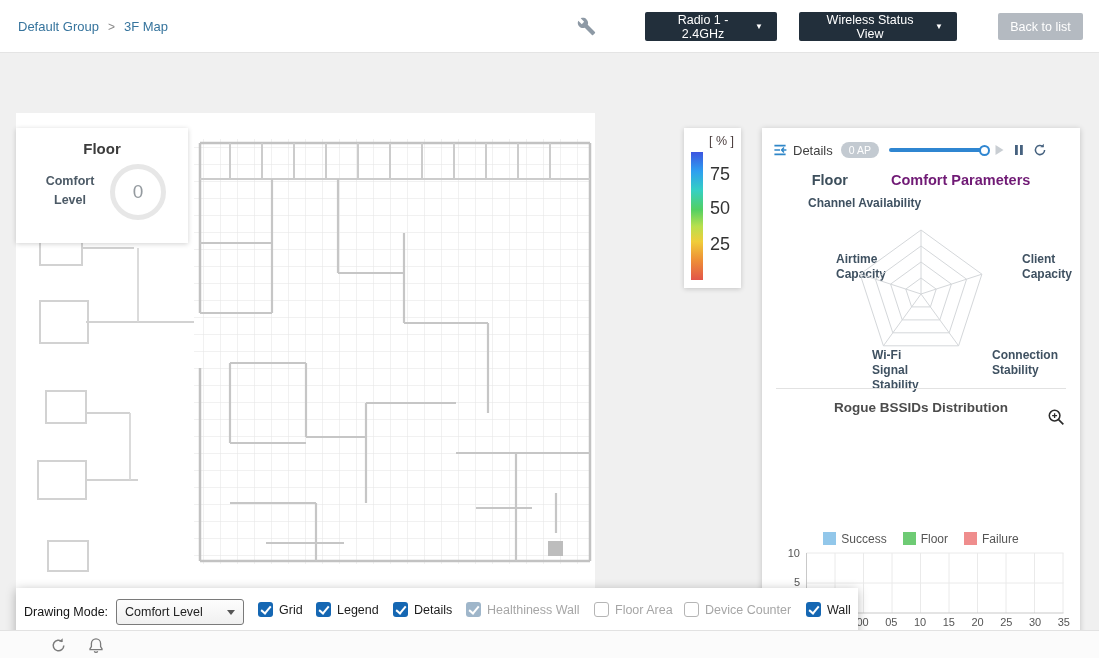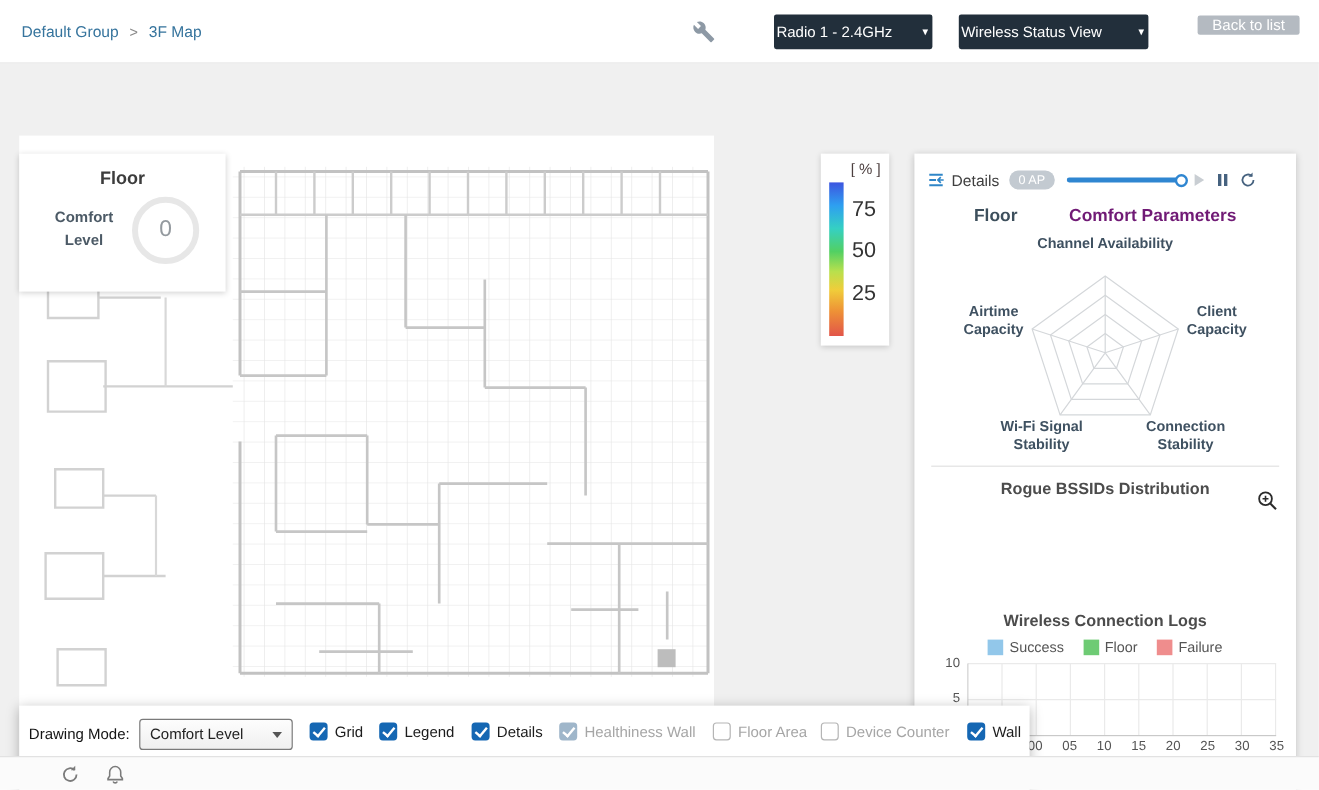--- a/index.html
+++ b/index.html
@@ -10,25 +10,25 @@
   
   .topbar { position:absolute; left:0; top:0; width:1099px; height:53px; background:#fff;
             border-bottom:1px solid #e4e4e4; z-index:6; }
   .breadcrumb { position:absolute; left:18px; top:0; height:53px; display:flex; align-items:center;
                 gap:9px; font-size:13px; }
   .crumb { color:#36749d; cursor:pointer;text-align:right; }
   .crumb-sep { color:#8a8a8a; font-size:12px; }
   .wrench { position:absolute; left:577px; top:17px; cursor:pointer; }
   .dark-btn { position:absolute; top:12px; height:29px; background:#222f3b; color:#fff; border:none;
               border-radius:2px; font-size:12.5px; font-family:inherit; display:flex; align-items:center;
-              justify-content:space-between; padding:0 2px; cursor:pointer; }
+              justify-content:space-between; padding:0 14px; cursor:pointer; }
   .radio-btn { left:645px; width:132px; }
   .status-btn { left:799px; width:158px; }
   .dd-arrow { font-size:8px; margin-left:8px; }
-  .back-btn { position:absolute; left:998px; top:13px; width:85px; height:16px; background:#b4bac1;
+  .back-btn { position:absolute; left:998px; top:13px; width:85px; height:27px; background:#b4bac1;
               color:#fff; border:none; border-radius:2px; font-size:12.5px; font-family:inherit; cursor:pointer; }
 
   
   .workspace { position:absolute; left:0; top:53px; width:1099px; height:577px; background:#f0f0f0; }
   .map { position:absolute; left:16px; top:60px; width:579px; height:548px; background:#fff; }
 
   
   .floor-card { position:absolute; left:16px; top:75px; width:172px; height:115px; background:#fff;
                 box-shadow:0 1px 5px rgba(0,0,0,.18); z-index:3; }
   .fc-title { position:absolute; top:12px; width:100%; text-align:center; font-size:15px;
@@ -56,42 +56,42 @@
   .dtl-label { font-size:13px; color:#3f3f3f; margin-left:5px; }
   .ap-badge { background:#c3cad1; color:#fff; font-size:10.5px; padding:2px 8px; border-radius:9px; margin-left:8px; }
   .timeline { position:relative; width:96px; height:4px; background:#2f86d1; border-radius:2px; margin-left:10px; cursor:pointer; }
   .timeline-thumb { position:absolute; right:-5px; top:-3.5px; width:11px; height:11px; background:#fff;
                     border:2px solid #2f86d1; border-radius:50%; }
   .hdr-ic { margin-left:9px; display:flex; cursor:pointer; }
 
   .dp-title { position:absolute; top:44px; width:100%; text-align:center; font-size:14.5px; font-weight:bold; }
   .dp-title .t1 { color:#3d4f5c; } .dp-title .t2 { color:#701a75;margin-left:39px; }
 
-  .axis { position:absolute; font-size:12px; font-weight:bold; color:#3f5161; text-align:center; line-height:1.25; }
+  .axis { position:absolute; font-size:12px; font-weight:bold; color:#3f5161; line-height:1.25;padding-left:46px; }
   .axis-top { top:68px; left:0; width:100%; }
   .axis-left { top:124px; left:28px; width:76px; }
   .axis-right { top:124px; left:214px; width:76px; }
   .axis-bl { top:220px; left:64px; width:84px; }
   .axis-br { top:220px; left:184px; width:84px; }
   .radar { position:absolute; left:9px; top:84px; }
 
   .divider { position:absolute; top:260px; left:14px; right:14px; height:1px; background:#e2e2e2; }
 
   .sec-title { position:absolute; width:100%; text-align:center; font-size:13.5px; font-weight:bold; color:#4c4c4c; }
   .rogue-title { top:272px; }
   .zoom-btn { position:absolute; top:280px; right:14px; cursor:pointer; }
   .rogue-chart { position:absolute; left:20px; top:296px; width:280px; height:78px; }
   .unit { position:absolute; font-size:8px; color:#909090; }
   .y-unit { left:-6px; top:-2px; }
   .x-unit { right:0; bottom:2px; }
 
   .logs-title { top:382px; }
   .legend { position:absolute; top:404px; width:100%; display:flex; justify-content:center; gap:16px;
             font-size:12px; color:#555; }
-  .legend-item { display:flex; align-items:center; gap:5px; }
+  .legend-item { display:flex; align-items:flex-start; gap:5px; }
   .swatch { width:13px; height:13px; display:inline-block; }
   .ytick { position:absolute; width:18px; text-align:right; font-size:11px; color:#555; left:20px; }
   .yt10 { top:419px; } .yt5 { top:448px; }
   .logs-grid { position:absolute; left:44px; top:424px; }
   .xticks { position:absolute; left:37px; top:488px; width:271px; display:flex; justify-content:space-between;
             font-size:11px; color:#555; }
   .time-range { position:absolute; left:-24px; top:507px; font-size:11px; color:#555; white-space:nowrap; }
 
   
   .toolbar { position:absolute; left:16px; top:535px; width:842px; height:77px; background:#fff;
@@ -250,21 +250,20 @@
 
       <div class="sec-title rogue-title">Rogue BSSIDs Distribution</div>
       <span class="zoom-btn">
         <svg width="19" height="19" viewBox="0 0 20 20">
             <circle cx="8" cy="8" r="5.6" fill="none" stroke="#2b2b2b" stroke-width="1.6"></circle>
             <path d="M12.2 12.2l5 5" stroke="#2b2b2b" stroke-width="1.8"></path>
             <path d="M8 5.4v5.2M5.4 8h5.2" stroke="#2b2b2b" stroke-width="1.4"></path>
           </svg>
       </span>
 
-      <div class="sec-title logs-title">Wireless Connection Logs</div>
       <div class="legend">
         <span class="legend-item">
           <span class="swatch" style="background: rgb(146, 199, 234);"></span>
           <span>Success</span>
         </span>
         <span class="legend-item">
           <span class="swatch" style="background: rgb(110, 203, 116);"></span>
           <span>Floor</span>
         </span>
         <span class="legend-item">

